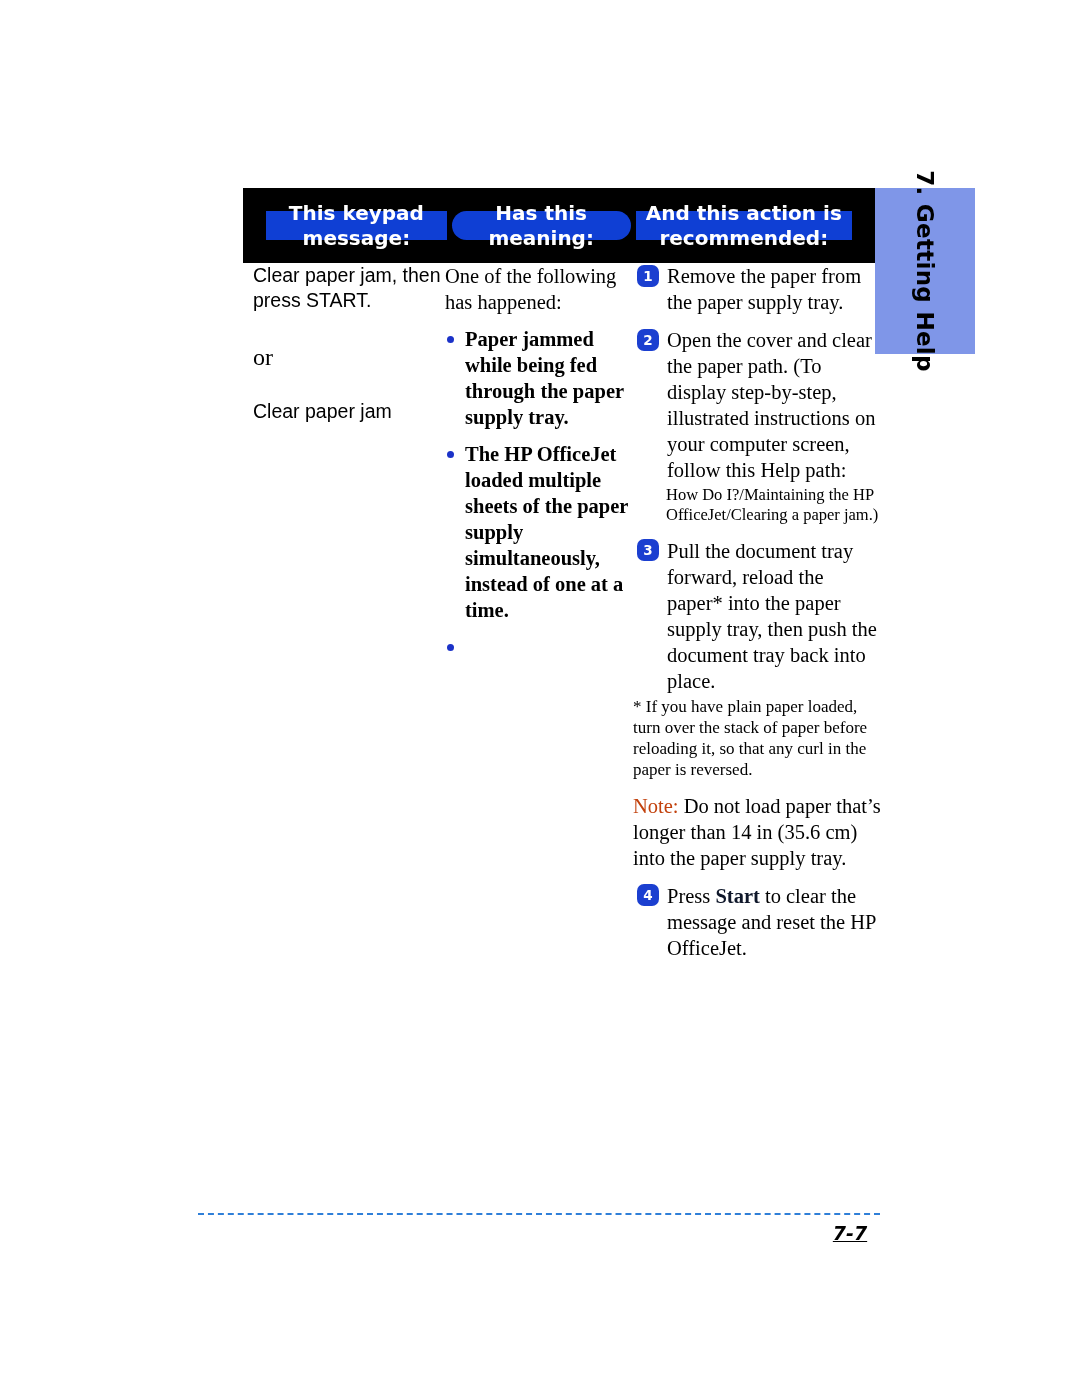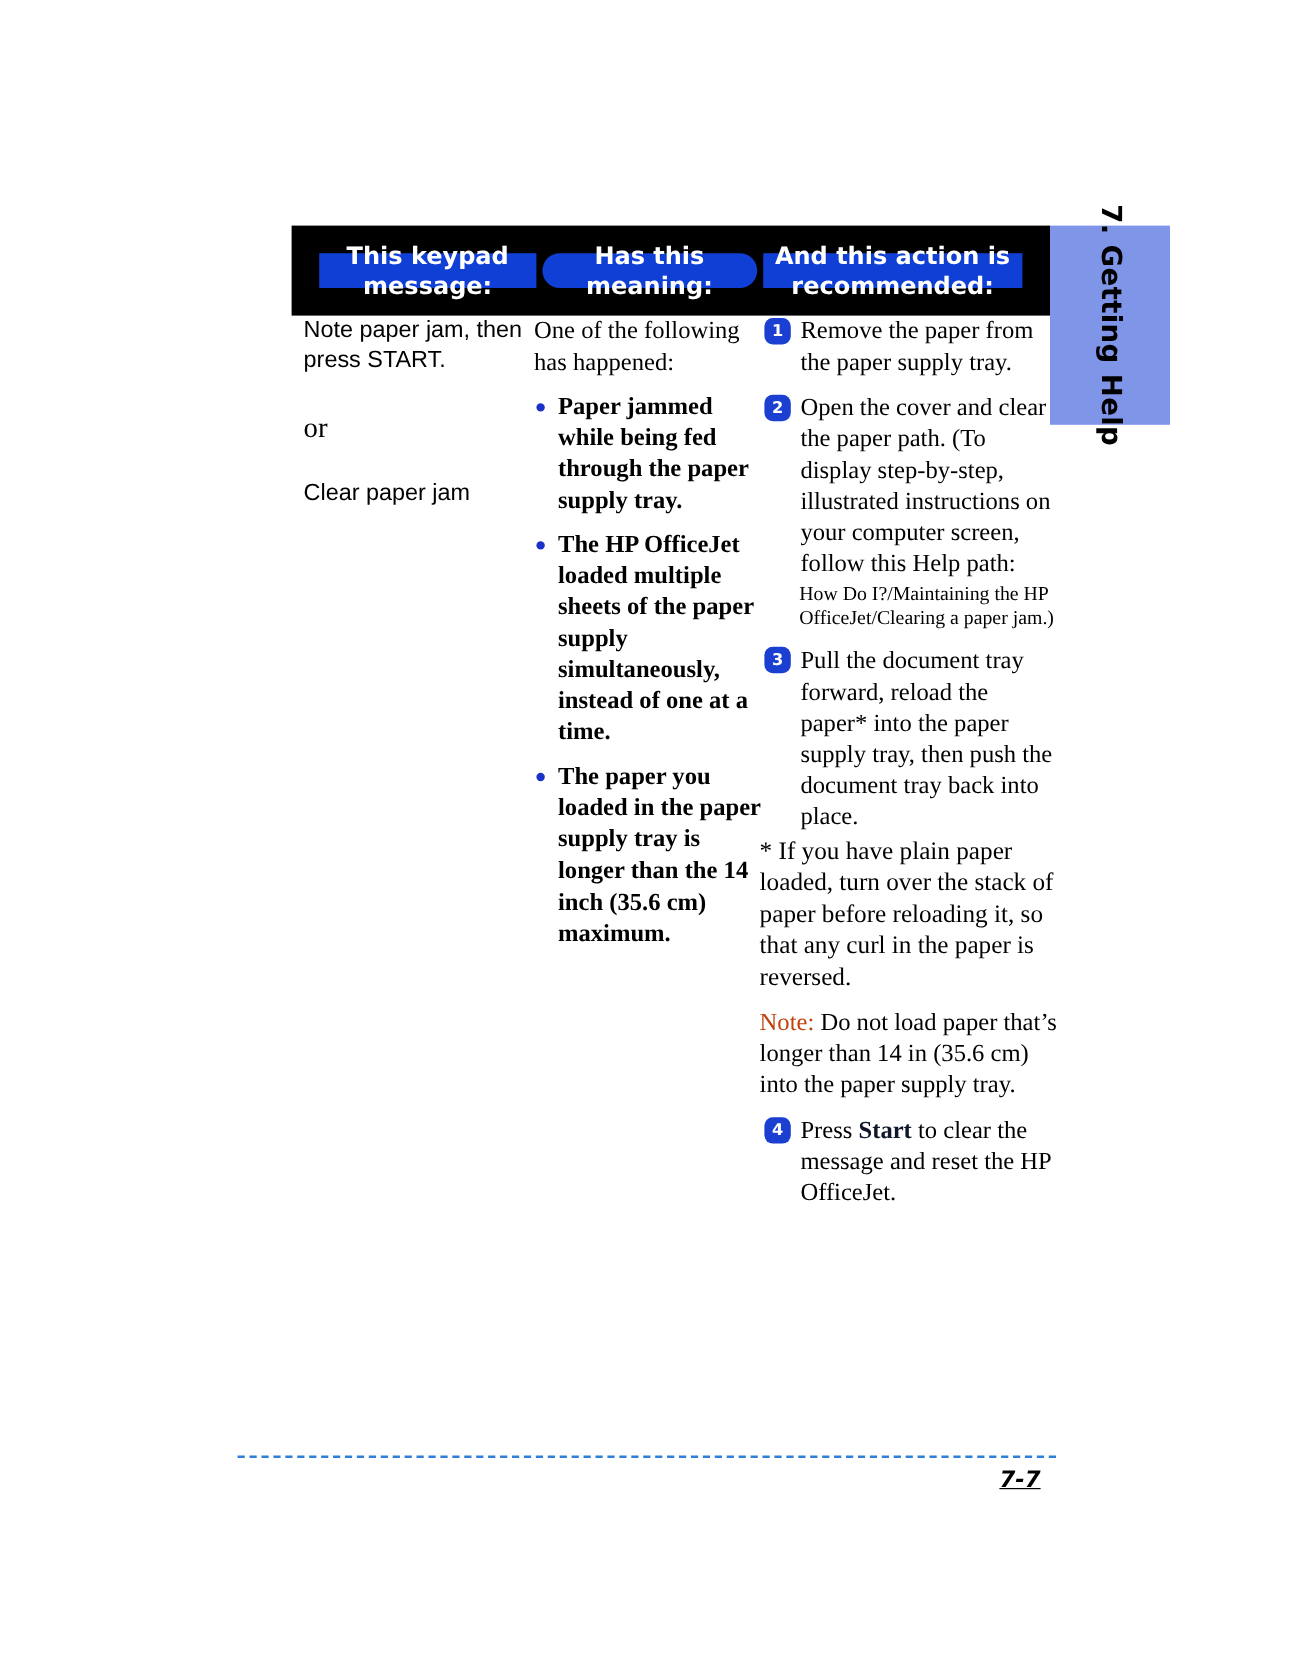--- a/index.html
+++ b/index.html
@@ -148,21 +148,21 @@
     text-align: center;
   }
   .helppath {
     font-family: Liberation Serif, serif;
     font-size: 16.5px;
     line-height: 1.22;
     margin-top: 1px;
     margin-left: 33px;
   }
   .footnote {
-    font-size: 21px;
+    font-size: 17px;
     line-height: 1.25;
     margin-top: 1px;
     margin-bottom: 12px;
   }
   .note-block {
     margin-bottom: 12px;
   }
   .note-label {
     color: #c2410c;
   }
@@ -203,38 +203,37 @@
 
 <div id="table-header">
   <div class="hcell" id="hcell-1">This keypad message:</div>
   <div class="hcell" id="hcell-2">Has this meaning:</div>
   <div class="hcell" id="hcell-3">And this action is recommended:</div>
 </div>
 
 <div id="table-body">
 
   <div class="col" id="col-message">
-    <div>Note paper jam, then press START.</div>
+    <div>Clear paper jam, then press START.</div>
     <div class="msg-or">or</div>
     <div class="msg-second">Clear paper jam</div>
   </div>
 
   <div class="col" id="col-meaning">
     <div class="intro">One of the following has happened:</div>
     <div class="bullet-item">
       <span class="bullet-dot"></span>
       <span>Paper jammed while being fed through the paper supply tray.</span>
     </div>
     <div class="bullet-item">
       <span class="bullet-dot"></span>
       <span>The HP OfficeJet loaded multiple sheets of the paper supply simultaneously, instead of one at a time.</span>
     </div>
     <div class="bullet-item">
       <span class="bullet-dot"></span>
-      <span>The paper you loaded in the paper supply tray is longer than the 14 inch (35.6 cm) maximum.</span>
     </div>
   </div>
 
   <div class="col" id="col-action">
 
     <div class="step">
       <span class="step-num">1</span>
       <span>Remove the paper from the paper supply tray.</span>
     </div>
 

